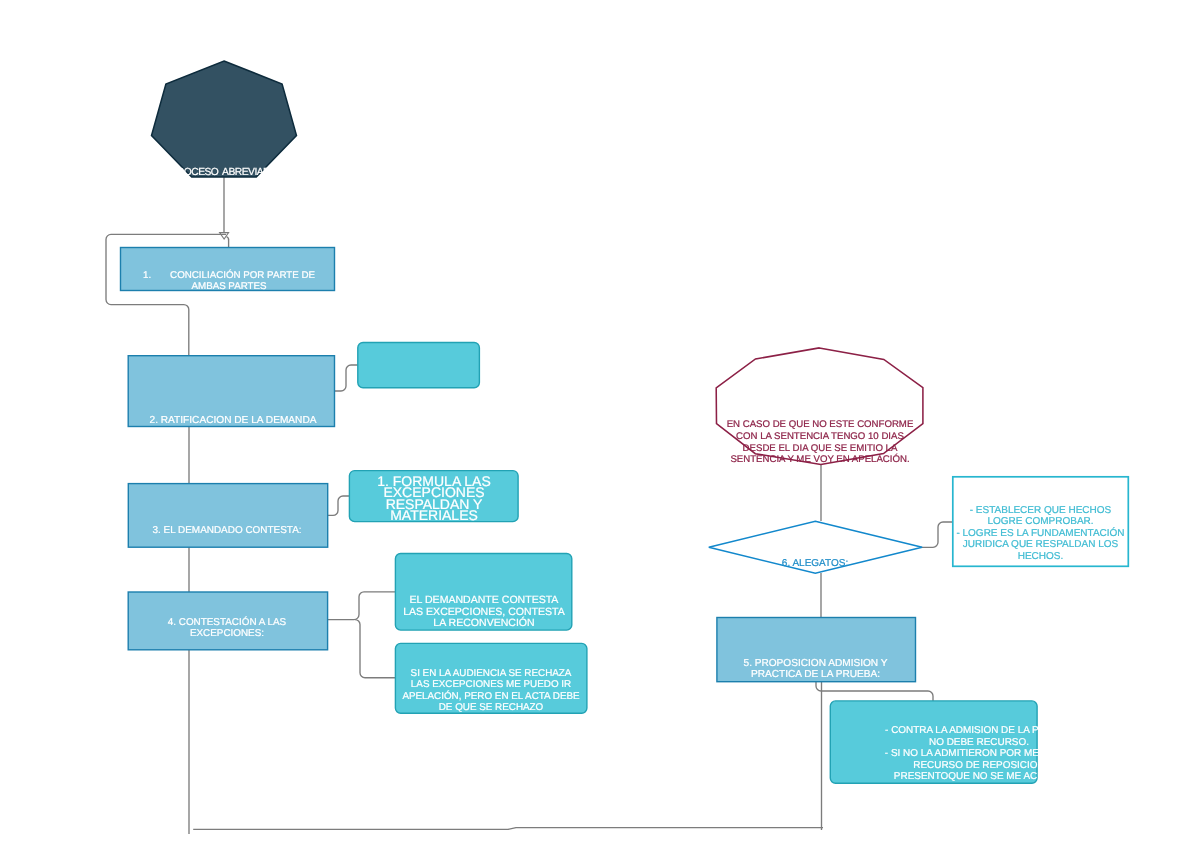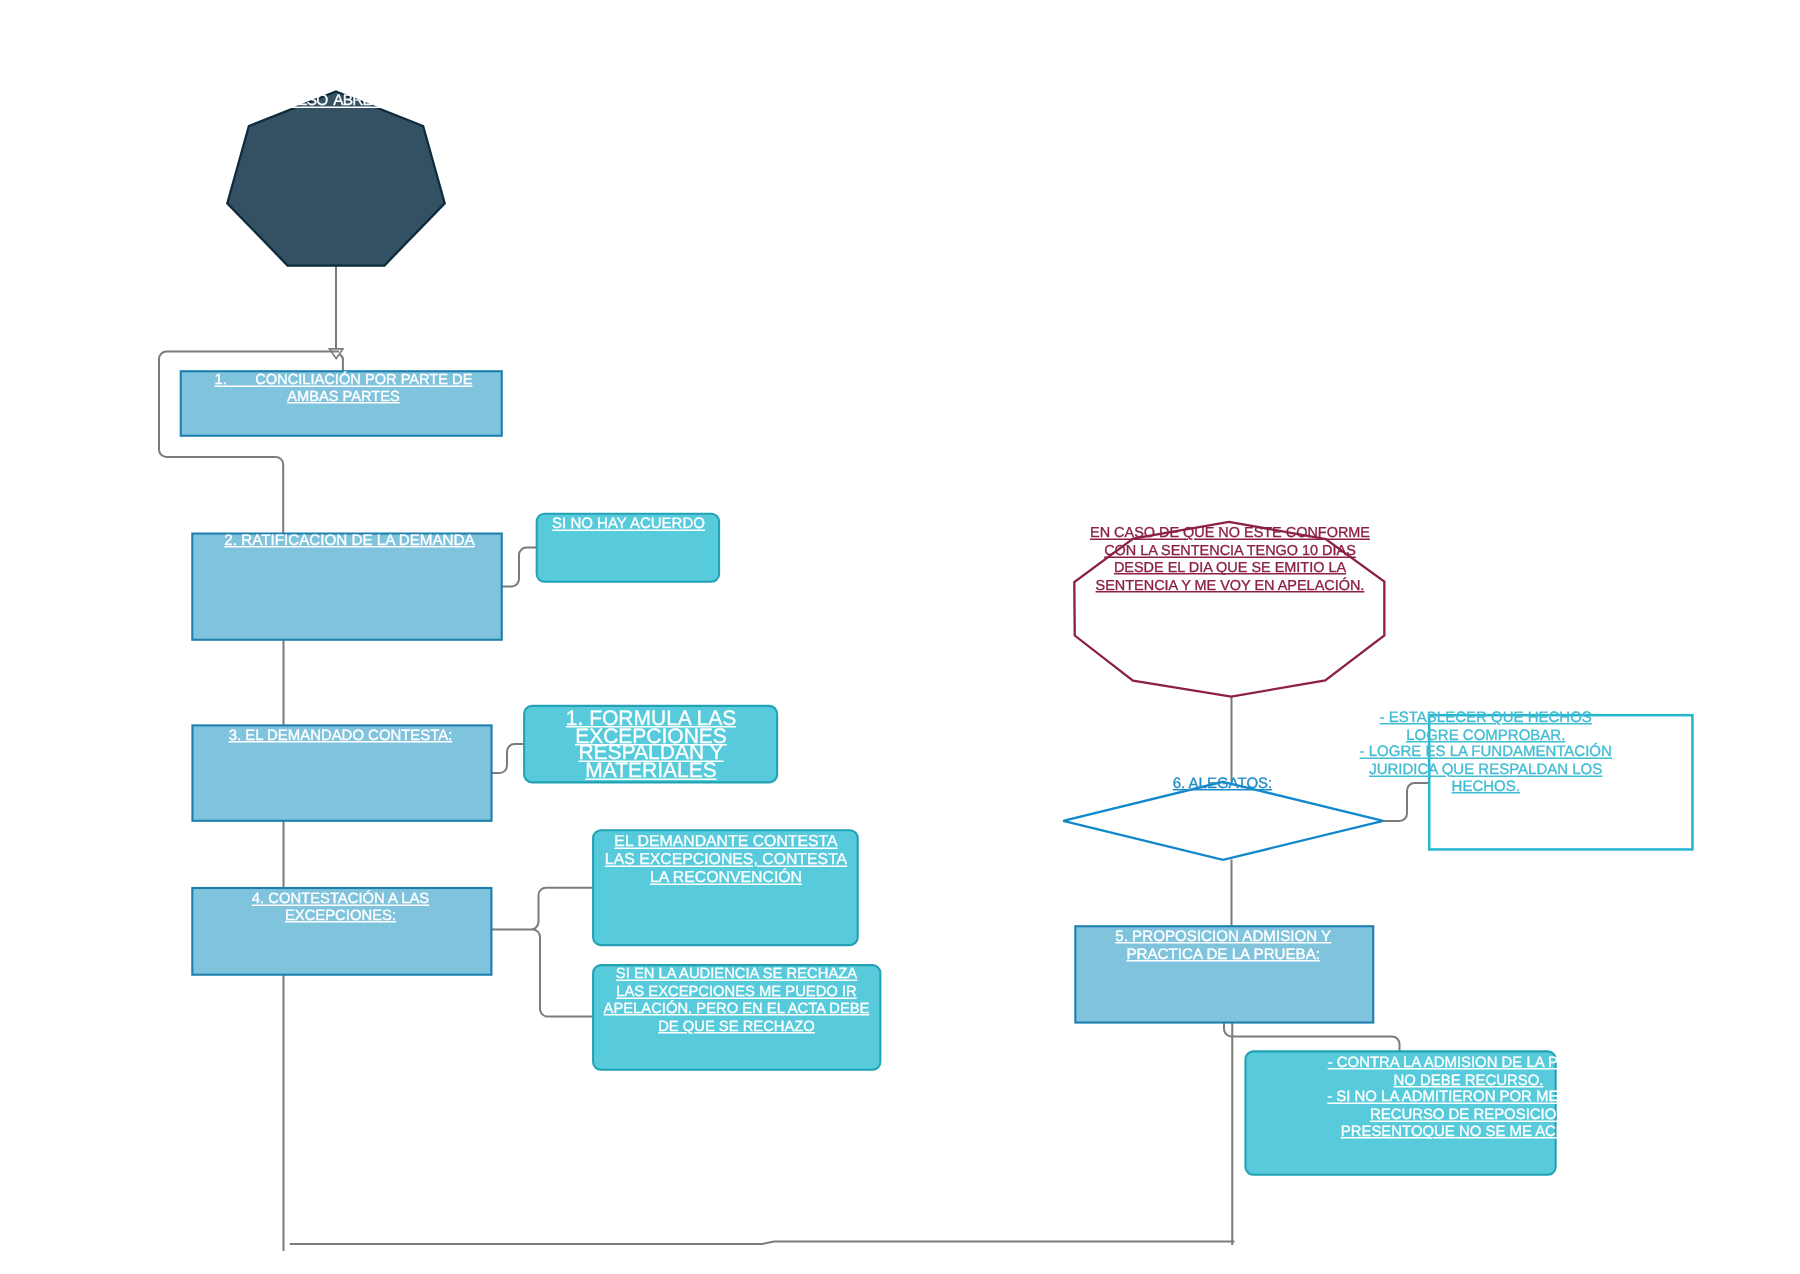--- a/index.html
+++ b/index.html
@@ -1,25 +1,24 @@
 <!DOCTYPE html>
 <html><head>
 <meta charset="utf-8">
 <title>Proceso Abreviado</title>
 <style>
   html,body{margin:0;padding:0;background:#ffffff;}
   body{width:1200px;height:849px;overflow:hidden;font-family:"Liberation Sans",sans-serif;}
   #canvas{position:relative;width:1200px;height:849px;background:#fff;}
   svg.layer{position:absolute;left:0;top:0;width:1200px;height:849px;}
-  .node-text{position:absolute;display:flex;align-items:flex-start;justify-content:center;
+  .node-text{position:absolute;display:flex;align-items:flex-end;justify-content:center;
              text-align:center;pointer-events:none;
              -webkit-font-smoothing:antialiased;
              text-rendering:geometricPrecision;
              will-change:transform;
-             text-decoration:underline;
              -webkit-text-stroke:0.22px currentColor;}
   .t-white{color:#ffffff;}
 </style>
 </head>
 <body>
 
 <div id="canvas">
 
   <svg class="layer" viewBox="0 0 1200 849" width="1200" height="849">
     <g fill="none" stroke="#7c7c7c" stroke-width="1.35" stroke-linecap="butt" stroke-linejoin="round">
@@ -85,25 +84,20 @@
         <div>AMBAS PARTES</div>
       </div>
     </div>
 
   <div class="node-text t-white" style="left:130px;top:356px;width:206px;height:71px;font-size:10.15px;line-height:10.8px;">
       <div>
         <div>2. RATIFICACION DE LA DEMANDA</div>
       </div>
     </div>
 
-  <div class="node-text t-white" style="left:359px;top:345px;width:120px;height:44px;font-size:10px;line-height:10.8px;">
-      <div>
-        <div>SI NO HAY ACUERDO</div>
-      </div>
-    </div>
 
   <div class="node-text t-white" style="left:128px;top:485px;width:198px;height:51px;font-size:9.95px;line-height:11px;">
       <div>
         <div>3. EL DEMANDADO CONTESTA:</div>
       </div>
     </div>
 
   <div class="node-text t-white" style="left:352px;top:473px;width:164px;height:49px;font-size:14px;line-height:11.6px;">
       <div>
         <div>1. FORMULA LAS EXCEPCIONES</div>
@@ -143,21 +137,21 @@
         <div>SENTENCIA Y ME VOY EN APELACIÓN.</div>
       </div>
     </div>
 
   <div class="node-text" style="left:745px;top:517px;width:140px;height:52px;font-size:10px;color:#1f8dc8;">
       <div>
         <div>6. ALEGATOS:</div>
       </div>
     </div>
 
-  <div class="node-text" style="left:904px;top:473px;width:173px;height:89px;font-size:10px;line-height:11.5px;color:#41bcd3;">
+  <div class="node-text" style="left:954px;top:473px;width:173px;height:89px;font-size:10px;line-height:11.5px;color:#41bcd3;">
       <div>
         <div>- ESTABLECER QUE HECHOS</div>
         <div>LOGRE COMPROBAR.</div>
         <div>- LOGRE ES LA FUNDAMENTACIÓN</div>
         <div>JURIDICA QUE RESPALDAN LOS</div>
         <div>HECHOS.</div>
       </div>
     </div>
 
   <div class="node-text t-white" style="left:718px;top:619px;width:195px;height:62px;font-size:10.1px;line-height:11.6px;">

